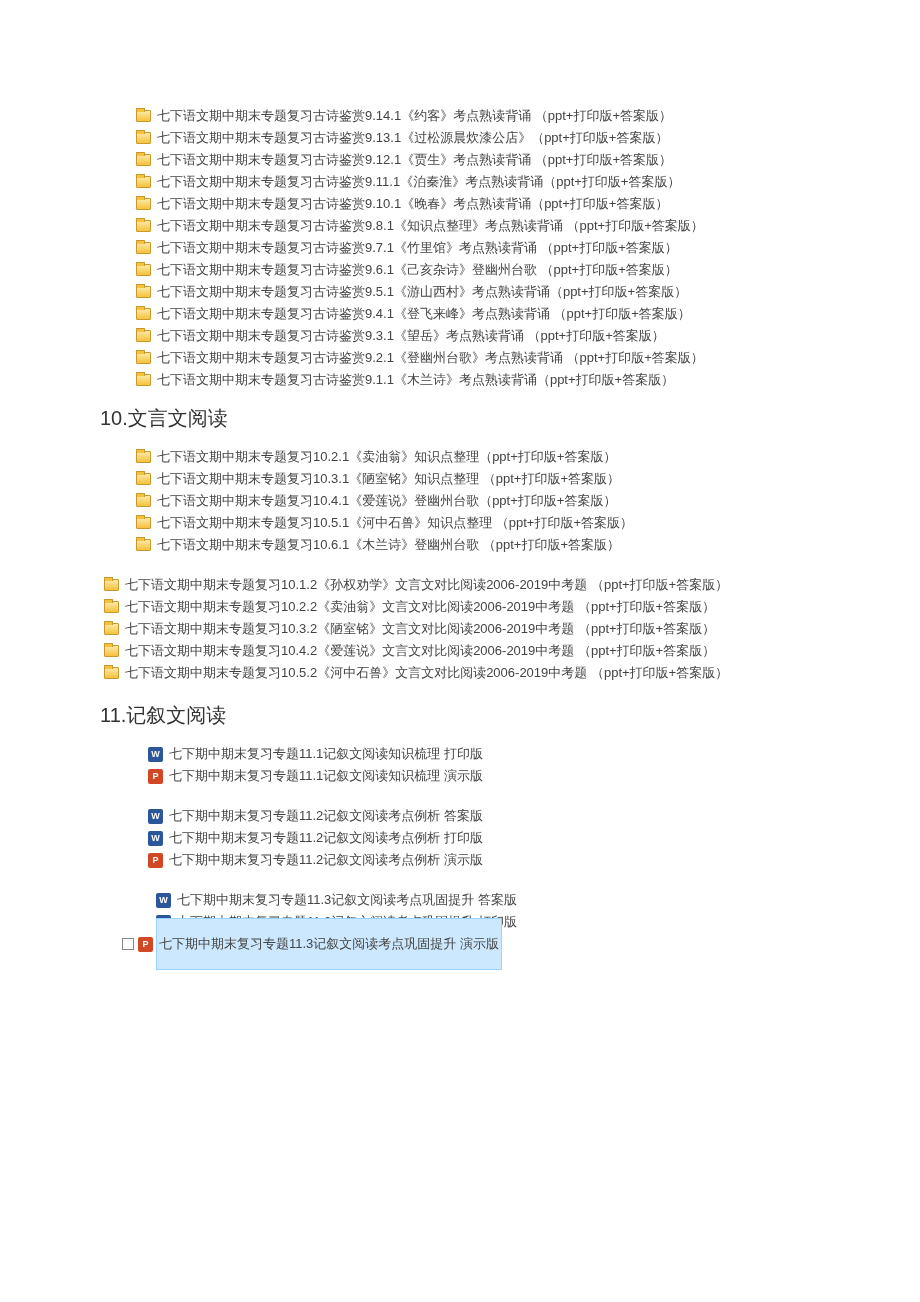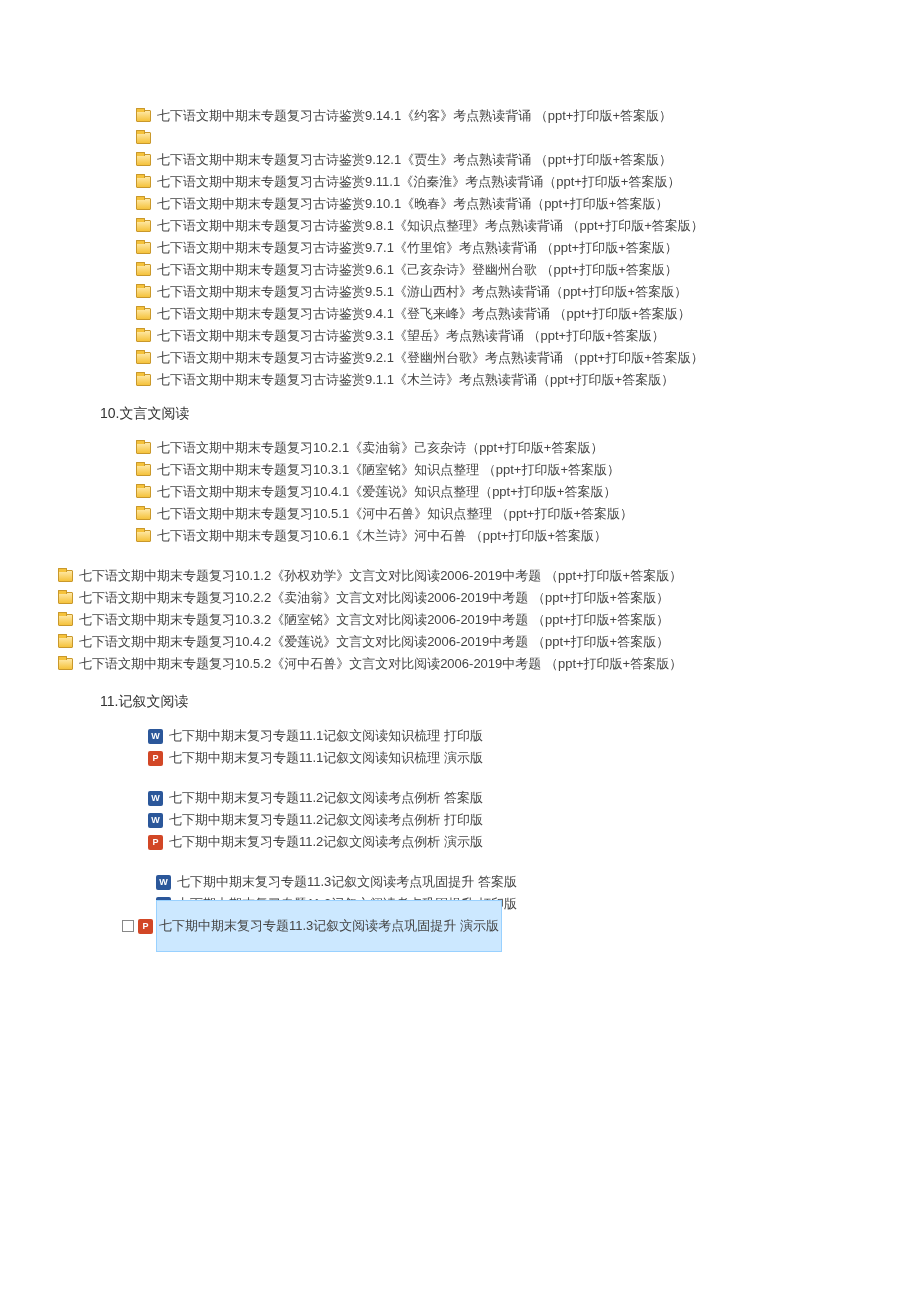--- a/index.html
+++ b/index.html
@@ -14,21 +14,21 @@
   .section { }
   .group { margin-bottom: 18px; }
   .row {
     display: flex;
     align-items: center;
     height: 22px;
     padding-left: 136px;
   }
   .row.indent2 { padding-left: 148px; }
   .row.indent3 { padding-left: 156px; }
-  .row.indent0 { padding-left: 58px; }
+  .row.indent0 { padding-left: 104px; }
   .folder-icon {
     width: 15px;
     height: 12px;
     background: linear-gradient(#FFE9A8, #F5C23B);
     border: 1px solid #C9982B;
     border-radius: 1px;
     margin-right: 6px;
     position: relative;
     flex-shrink: 0;
   }
@@ -58,21 +58,21 @@
   .ppt-icon  { background: #D24726; }
   .checkbox {
     width: 12px; height: 12px;
     border: 1px solid #888;
     background: #fff;
     margin-right: 4px;
     flex-shrink: 0;
   }
   .heading {
     padding-left: 100px;
-    font-size: 14px;
+    font-size: 20px;
     color: #333;
     margin: 14px 0 14px 0;
   }
   .filename { white-space: nowrap; }
   .selected {
     background: #CCE8FF;
     outline: 1px solid #99D1FF;
     padding: 16px 2px;
     margin-left: -2px;
   }
@@ -80,20 +80,21 @@
 </head>
 <body>
 
 <div class="section">
   <div class="row">
       <span class="folder-icon"></span>
       <span class="filename">七下语文期中期末专题复习古诗鉴赏9.14.1《约客》考点熟读背诵 （ppt+打印版+答案版）</span>
     </div>
   <div class="row">
       <span class="folder-icon"></span>
+      <span class="filename">七下语文期中期末专题复习古诗鉴赏9.13.1《过松源晨炊漆公店》（ppt+打印版+答案版）</span>
     </div>
   <div class="row">
       <span class="folder-icon"></span>
       <span class="filename">七下语文期中期末专题复习古诗鉴赏9.12.1《贾生》考点熟读背诵 （ppt+打印版+答案版）</span>
     </div>
   <div class="row">
       <span class="folder-icon"></span>
       <span class="filename">七下语文期中期末专题复习古诗鉴赏9.11.1《泊秦淮》考点熟读背诵（ppt+打印版+答案版）</span>
     </div>
   <div class="row">
@@ -132,37 +133,37 @@
       <span class="folder-icon"></span>
       <span class="filename">七下语文期中期末专题复习古诗鉴赏9.1.1《木兰诗》考点熟读背诵（ppt+打印版+答案版）</span>
     </div>
 </div>
 
 <div class="heading">10.文言文阅读</div>
 
 <div class="group">
   <div class="row">
       <span class="folder-icon"></span>
-      <span class="filename">七下语文期中期末专题复习10.2.1《卖油翁》己亥杂诗（ppt+打印版+答案版）</span>
+      <span class="filename">七下语文期中期末专题复习10.2.1《卖油翁》知识点整理（ppt+打印版+答案版）</span>
     </div>
   <div class="row">
       <span class="folder-icon"></span>
       <span class="filename">七下语文期中期末专题复习10.3.1《陋室铭》知识点整理 （ppt+打印版+答案版）</span>
     </div>
   <div class="row">
       <span class="folder-icon"></span>
-      <span class="filename">七下语文期中期末专题复习10.4.1《爱莲说》知识点整理（ppt+打印版+答案版）</span>
+      <span class="filename">七下语文期中期末专题复习10.4.1《爱莲说》登幽州台歌（ppt+打印版+答案版）</span>
     </div>
   <div class="row">
       <span class="folder-icon"></span>
       <span class="filename">七下语文期中期末专题复习10.5.1《河中石兽》知识点整理 （ppt+打印版+答案版）</span>
     </div>
   <div class="row">
       <span class="folder-icon"></span>
-      <span class="filename">七下语文期中期末专题复习10.6.1《木兰诗》河中石兽 （ppt+打印版+答案版）</span>
+      <span class="filename">七下语文期中期末专题复习10.6.1《木兰诗》登幽州台歌 （ppt+打印版+答案版）</span>
     </div>
 </div>
 
 <div class="group">
   <div class="row indent0">
       <span class="folder-icon"></span>
       <span class="filename">七下语文期中期末专题复习10.1.2《孙权劝学》文言文对比阅读2006-2019中考题 （ppt+打印版+答案版）</span>
     </div>
   <div class="row indent0">
       <span class="folder-icon"></span>

